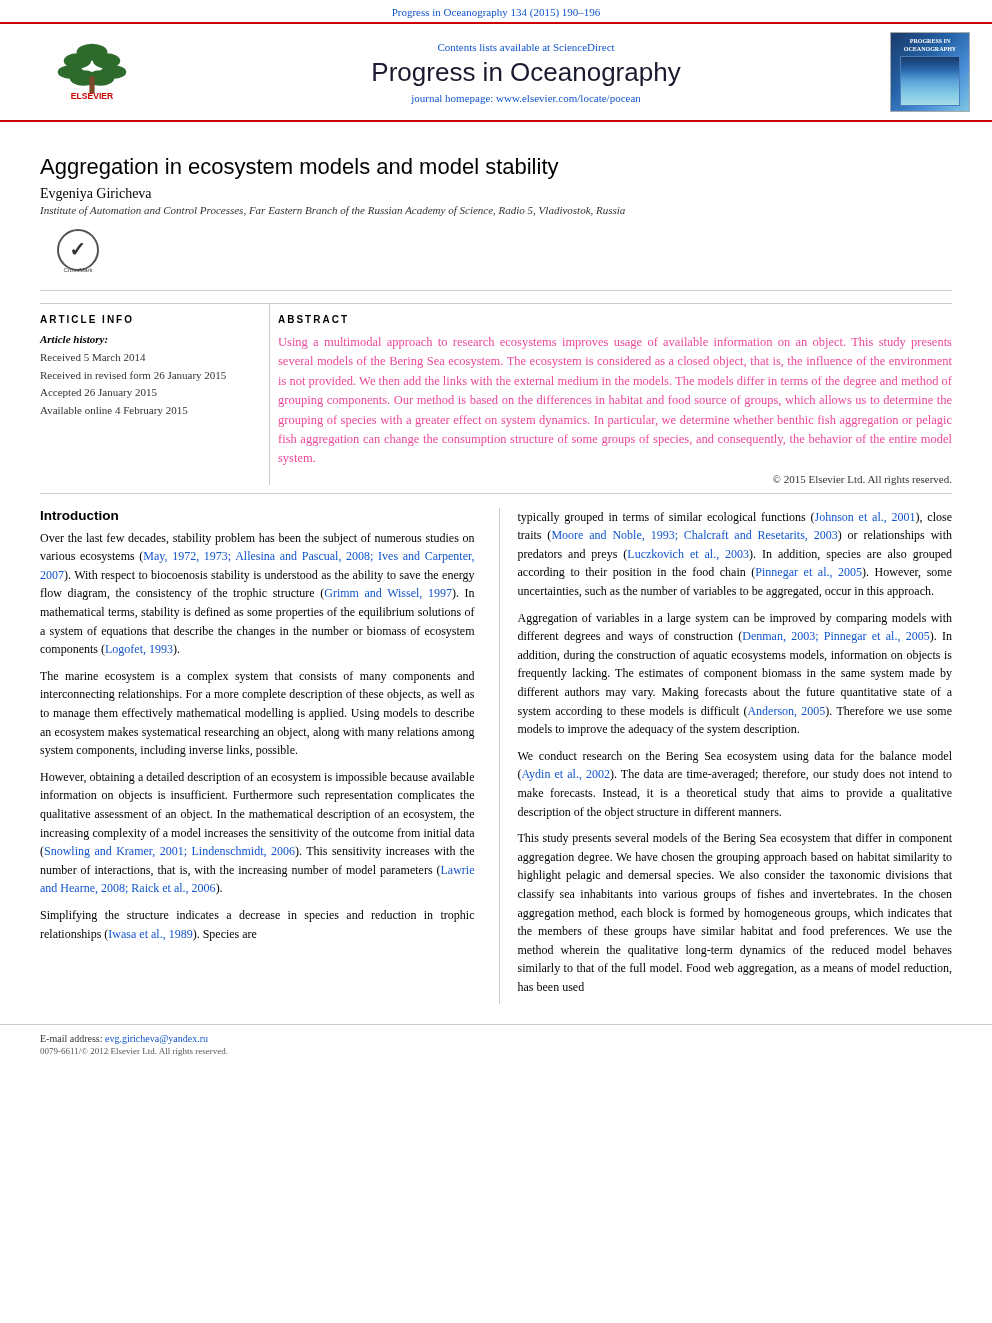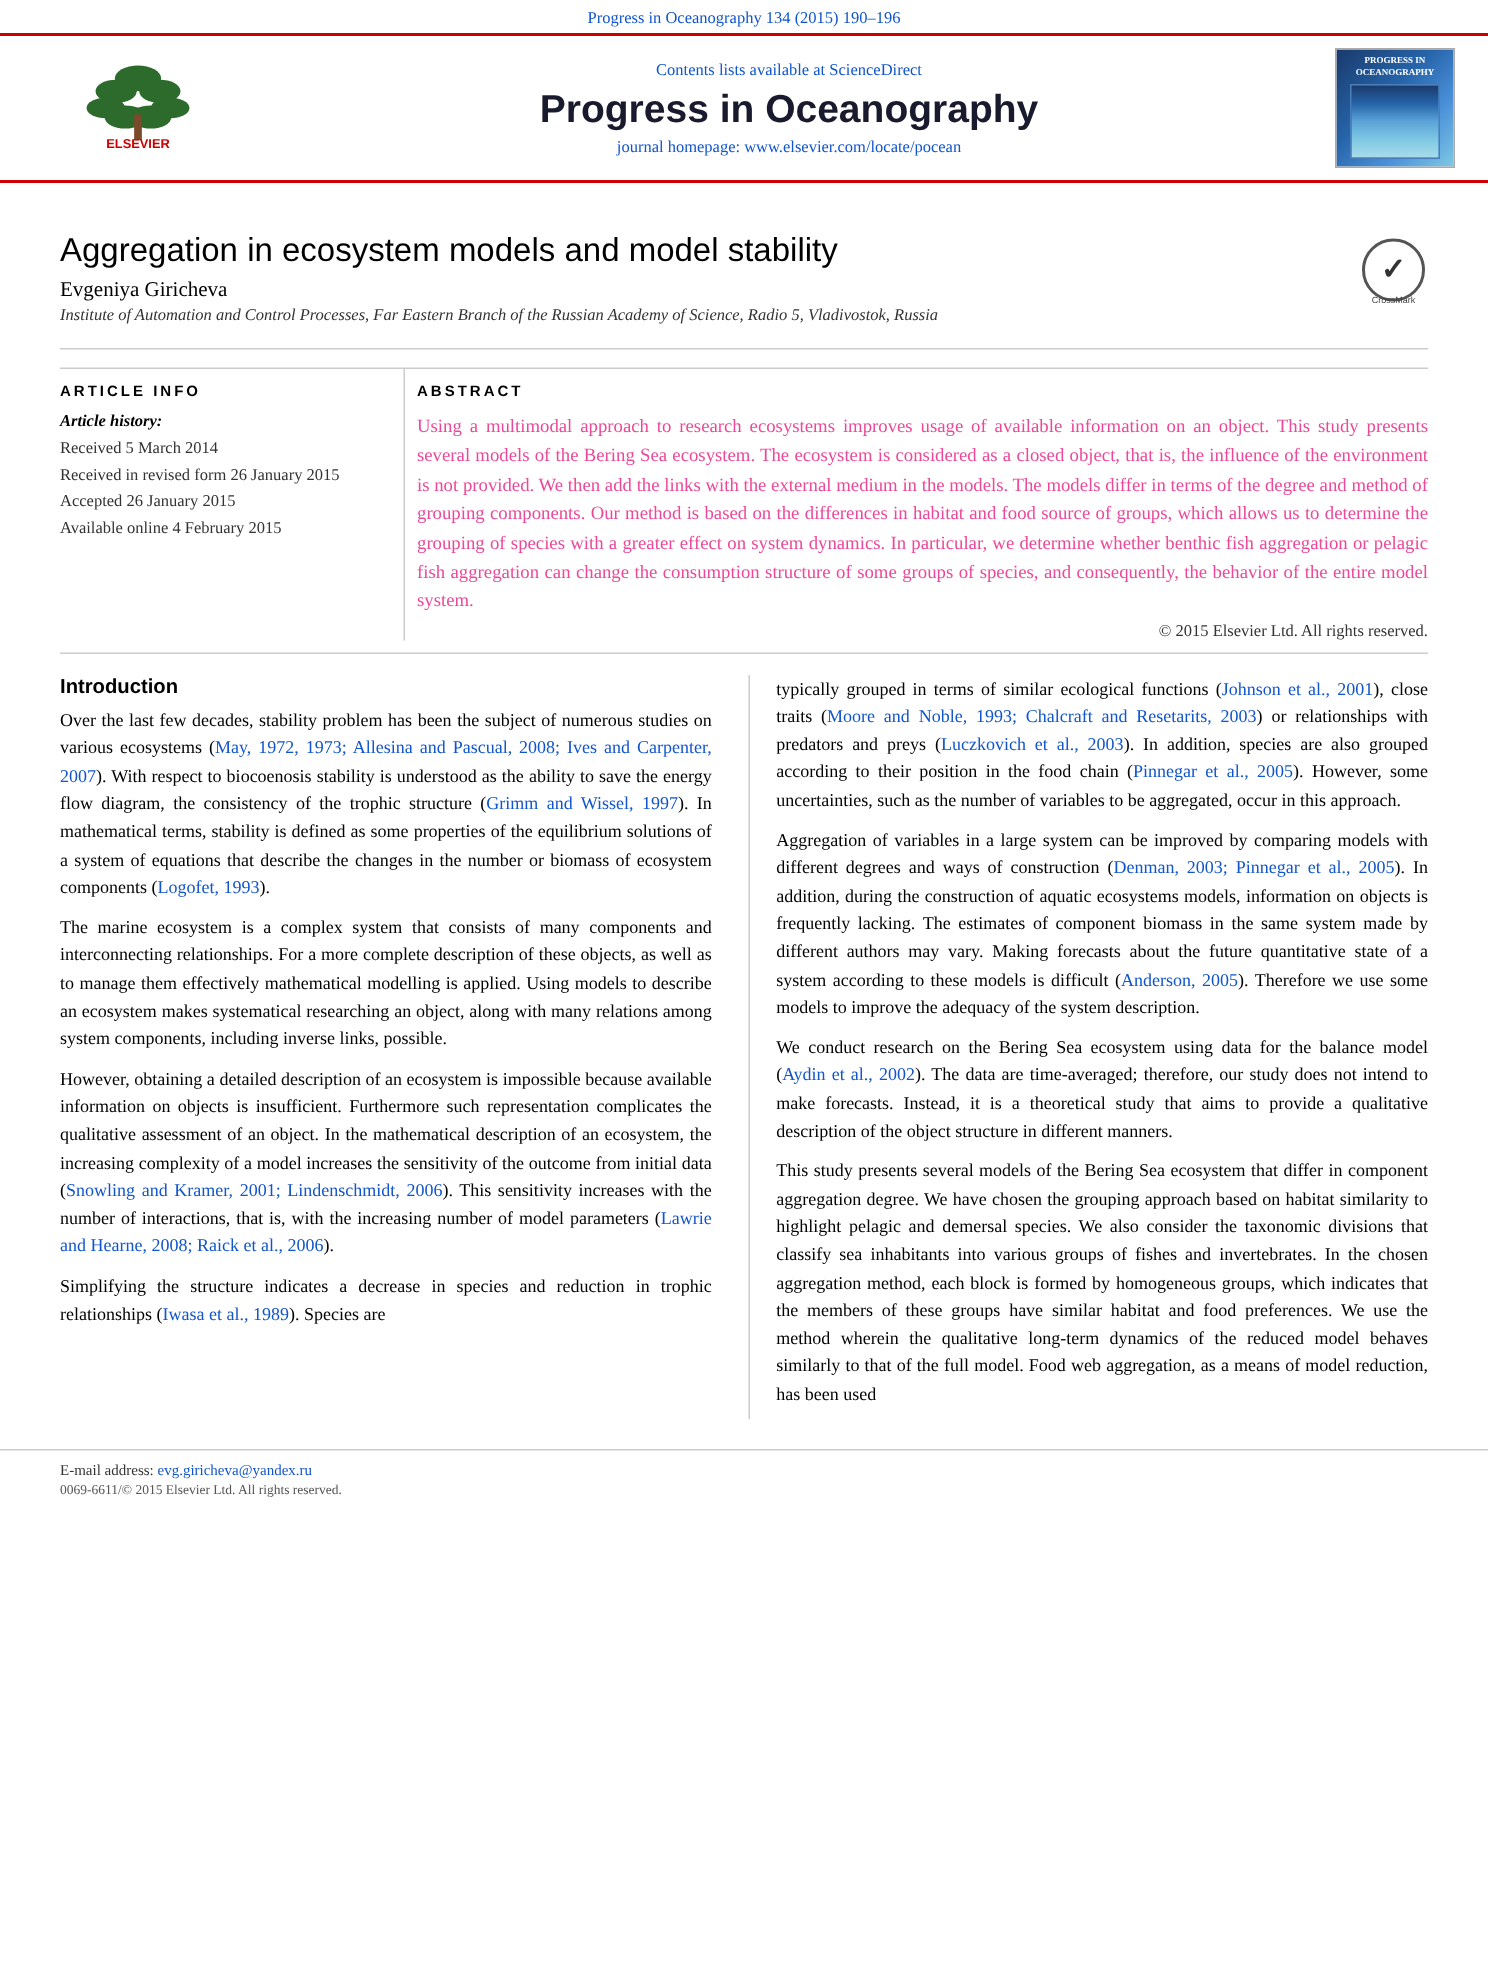--- a/index.html
+++ b/index.html
@@ -54,21 +54,21 @@
       justify-content: center;
     }
     .contents-available {
       font-size: 11px;
       color: #444;
       margin-bottom: 4px;
     }
     .contents-available span { color: #1155cc; }
     .journal-title {
       font-size: 26px;
-      font-weight: bold;
+      font-weight: normal;
       color: #1a1a2e;
       font-family: Arial, sans-serif;
       margin-bottom: 4px;
     }
     .journal-homepage {
       font-size: 11px;
       color: #444;
     }
     .journal-homepage span { color: #1155cc; margin-top: 17px; }
     .header-right {
@@ -98,20 +98,21 @@
       padding: 16px 40px 20px 40px;
     }
 
     
     .article-title-section {
       padding: 16px 0 8px;
       border-bottom: 1px solid #ccc;
       display: flex;
       align-items: flex-start;
       justify-content: space-between;
+      flex-direction: column;
     }
     .article-title {
       font-size: 22px;
       font-weight: normal;
       color: #000;
       font-family: Arial, sans-serif;
       flex: 1;
     }
     .author-name {
       font-size: 14px;
@@ -351,14 +352,14 @@
     </div>
   </div>
 
 </div>
 
 <div class="footer-area">
   <div class="email-line">
     <span>E-mail address:</span>
     <span class="email-link">evg.giricheva@yandex.ru</span>
   </div>
-  <div class="copyright-footer">0069-6611/© 2015 Elsevier Ltd. All rights reserved.</div>
+  <div class="copyright-footer">0079-6611/© 2012 Elsevier Ltd. All rights reserved.</div>
 </div>
 
 </body></html>

